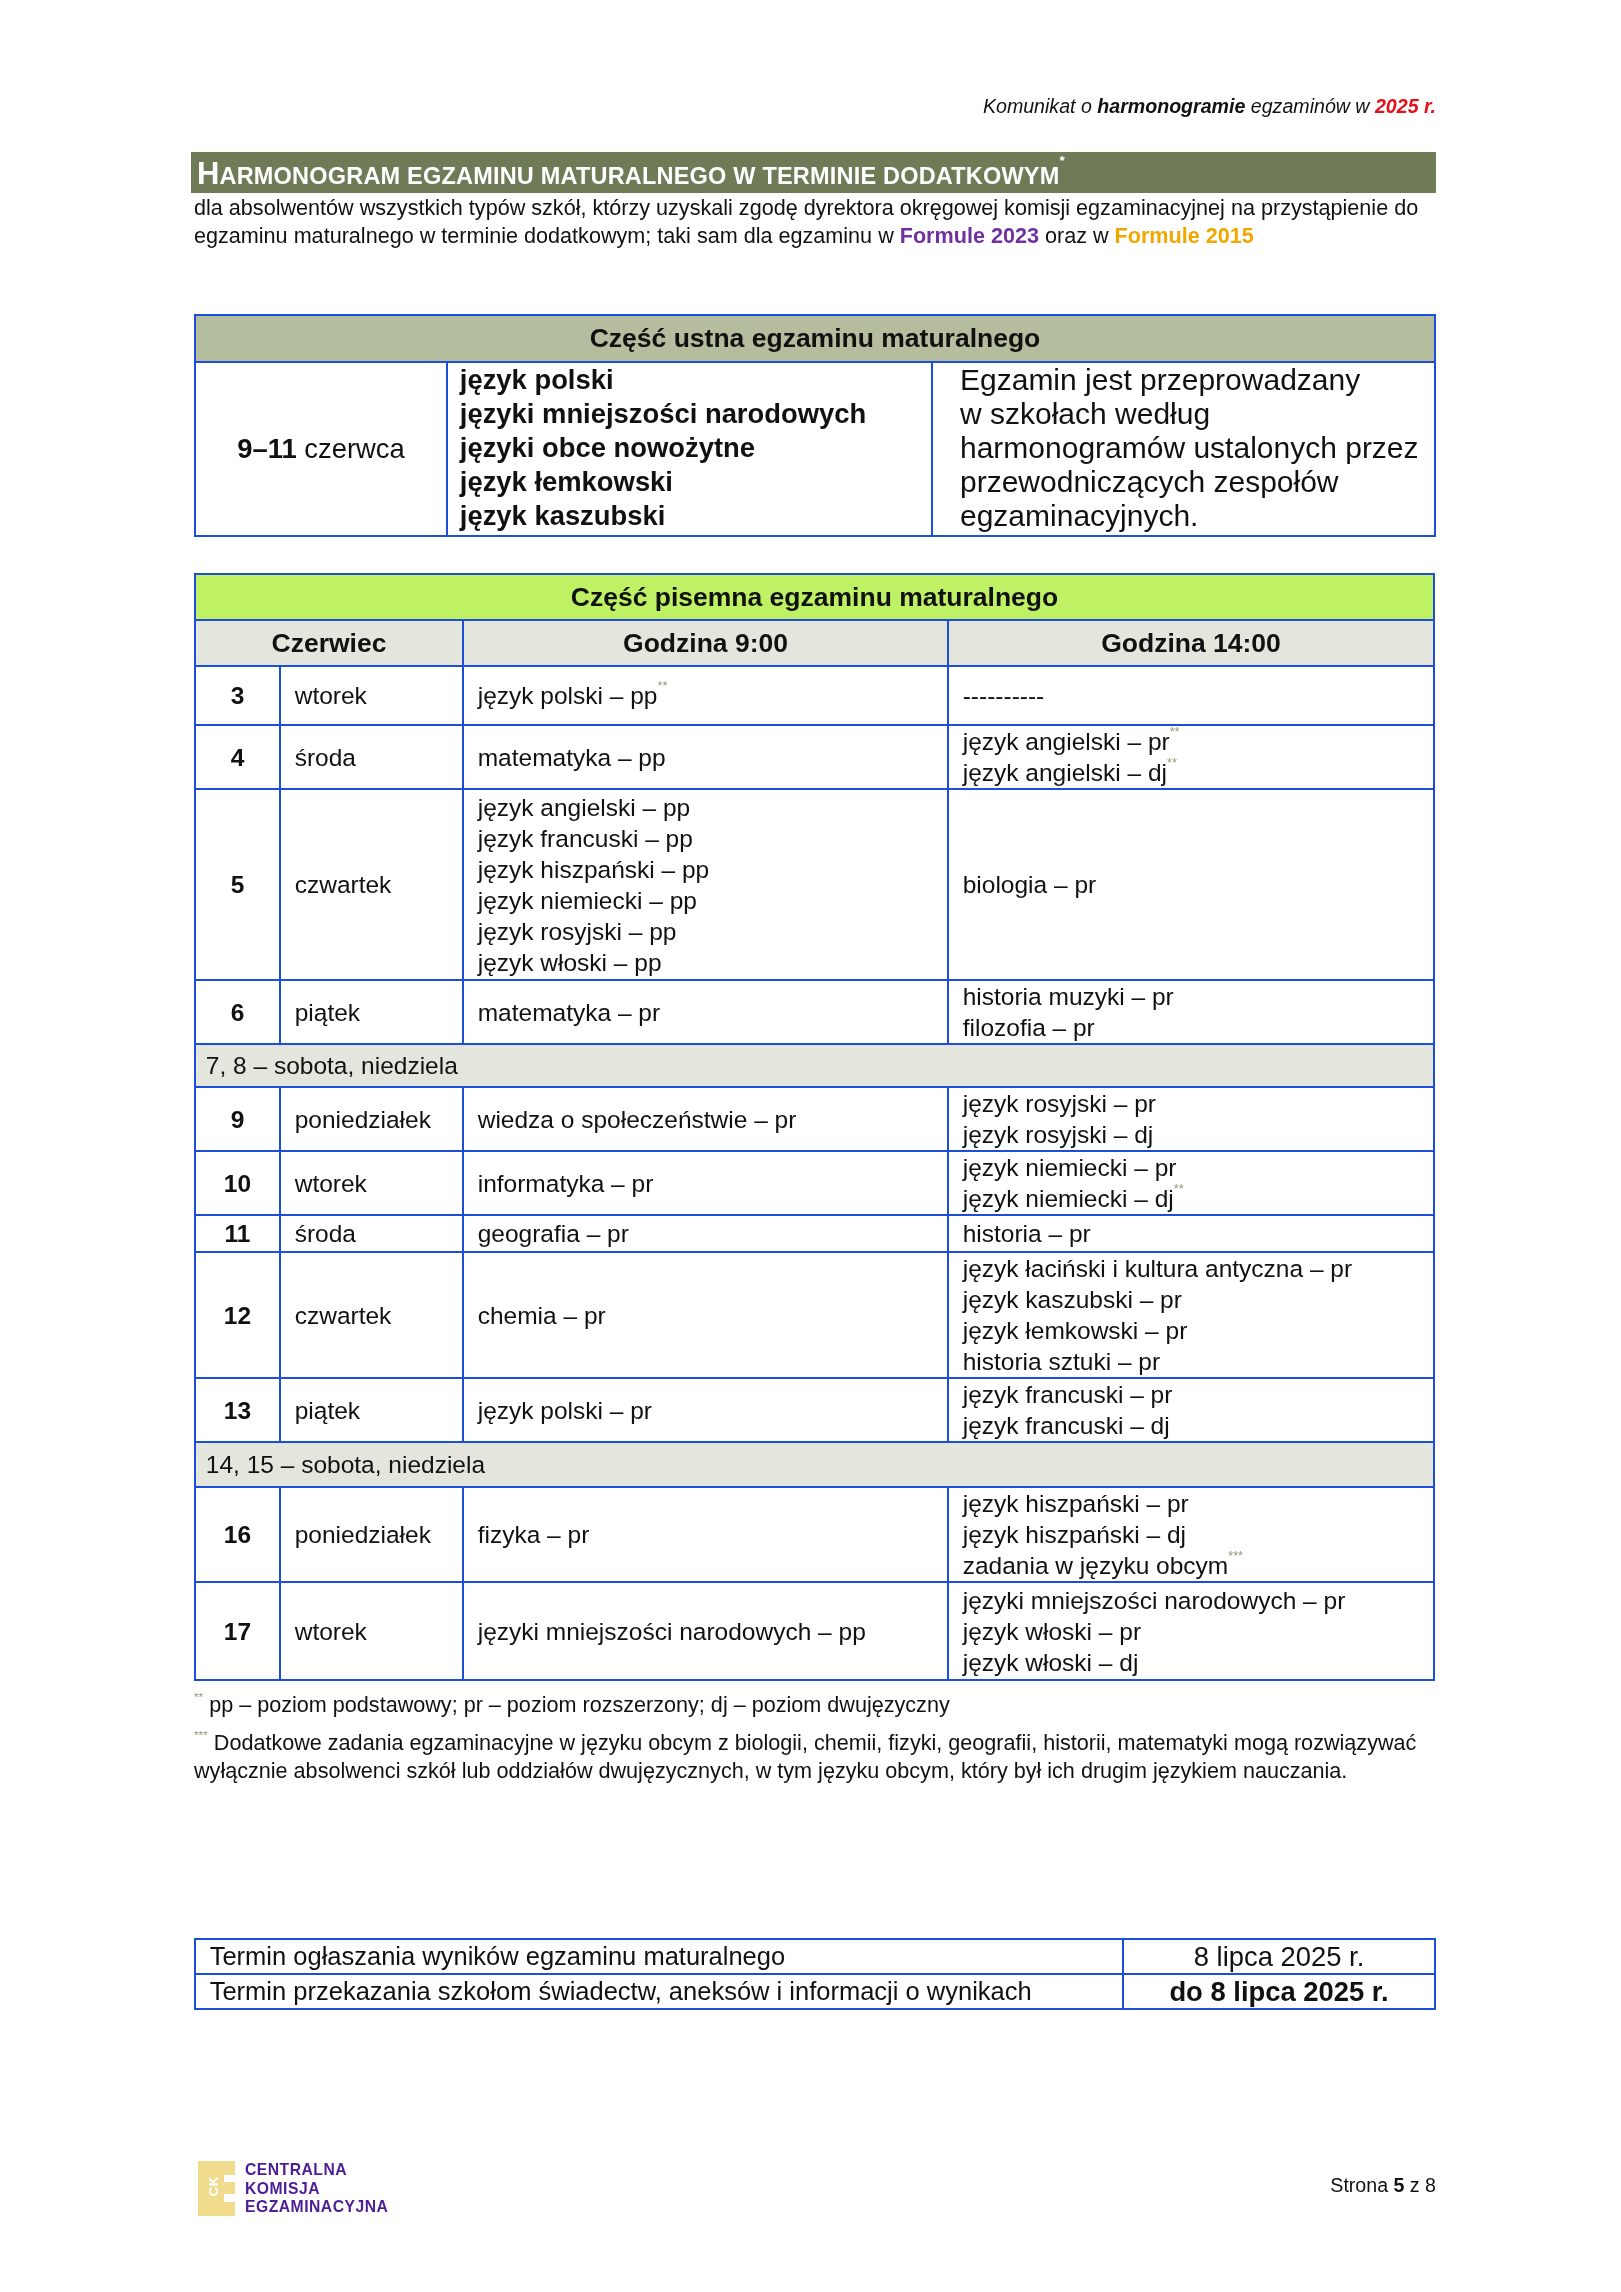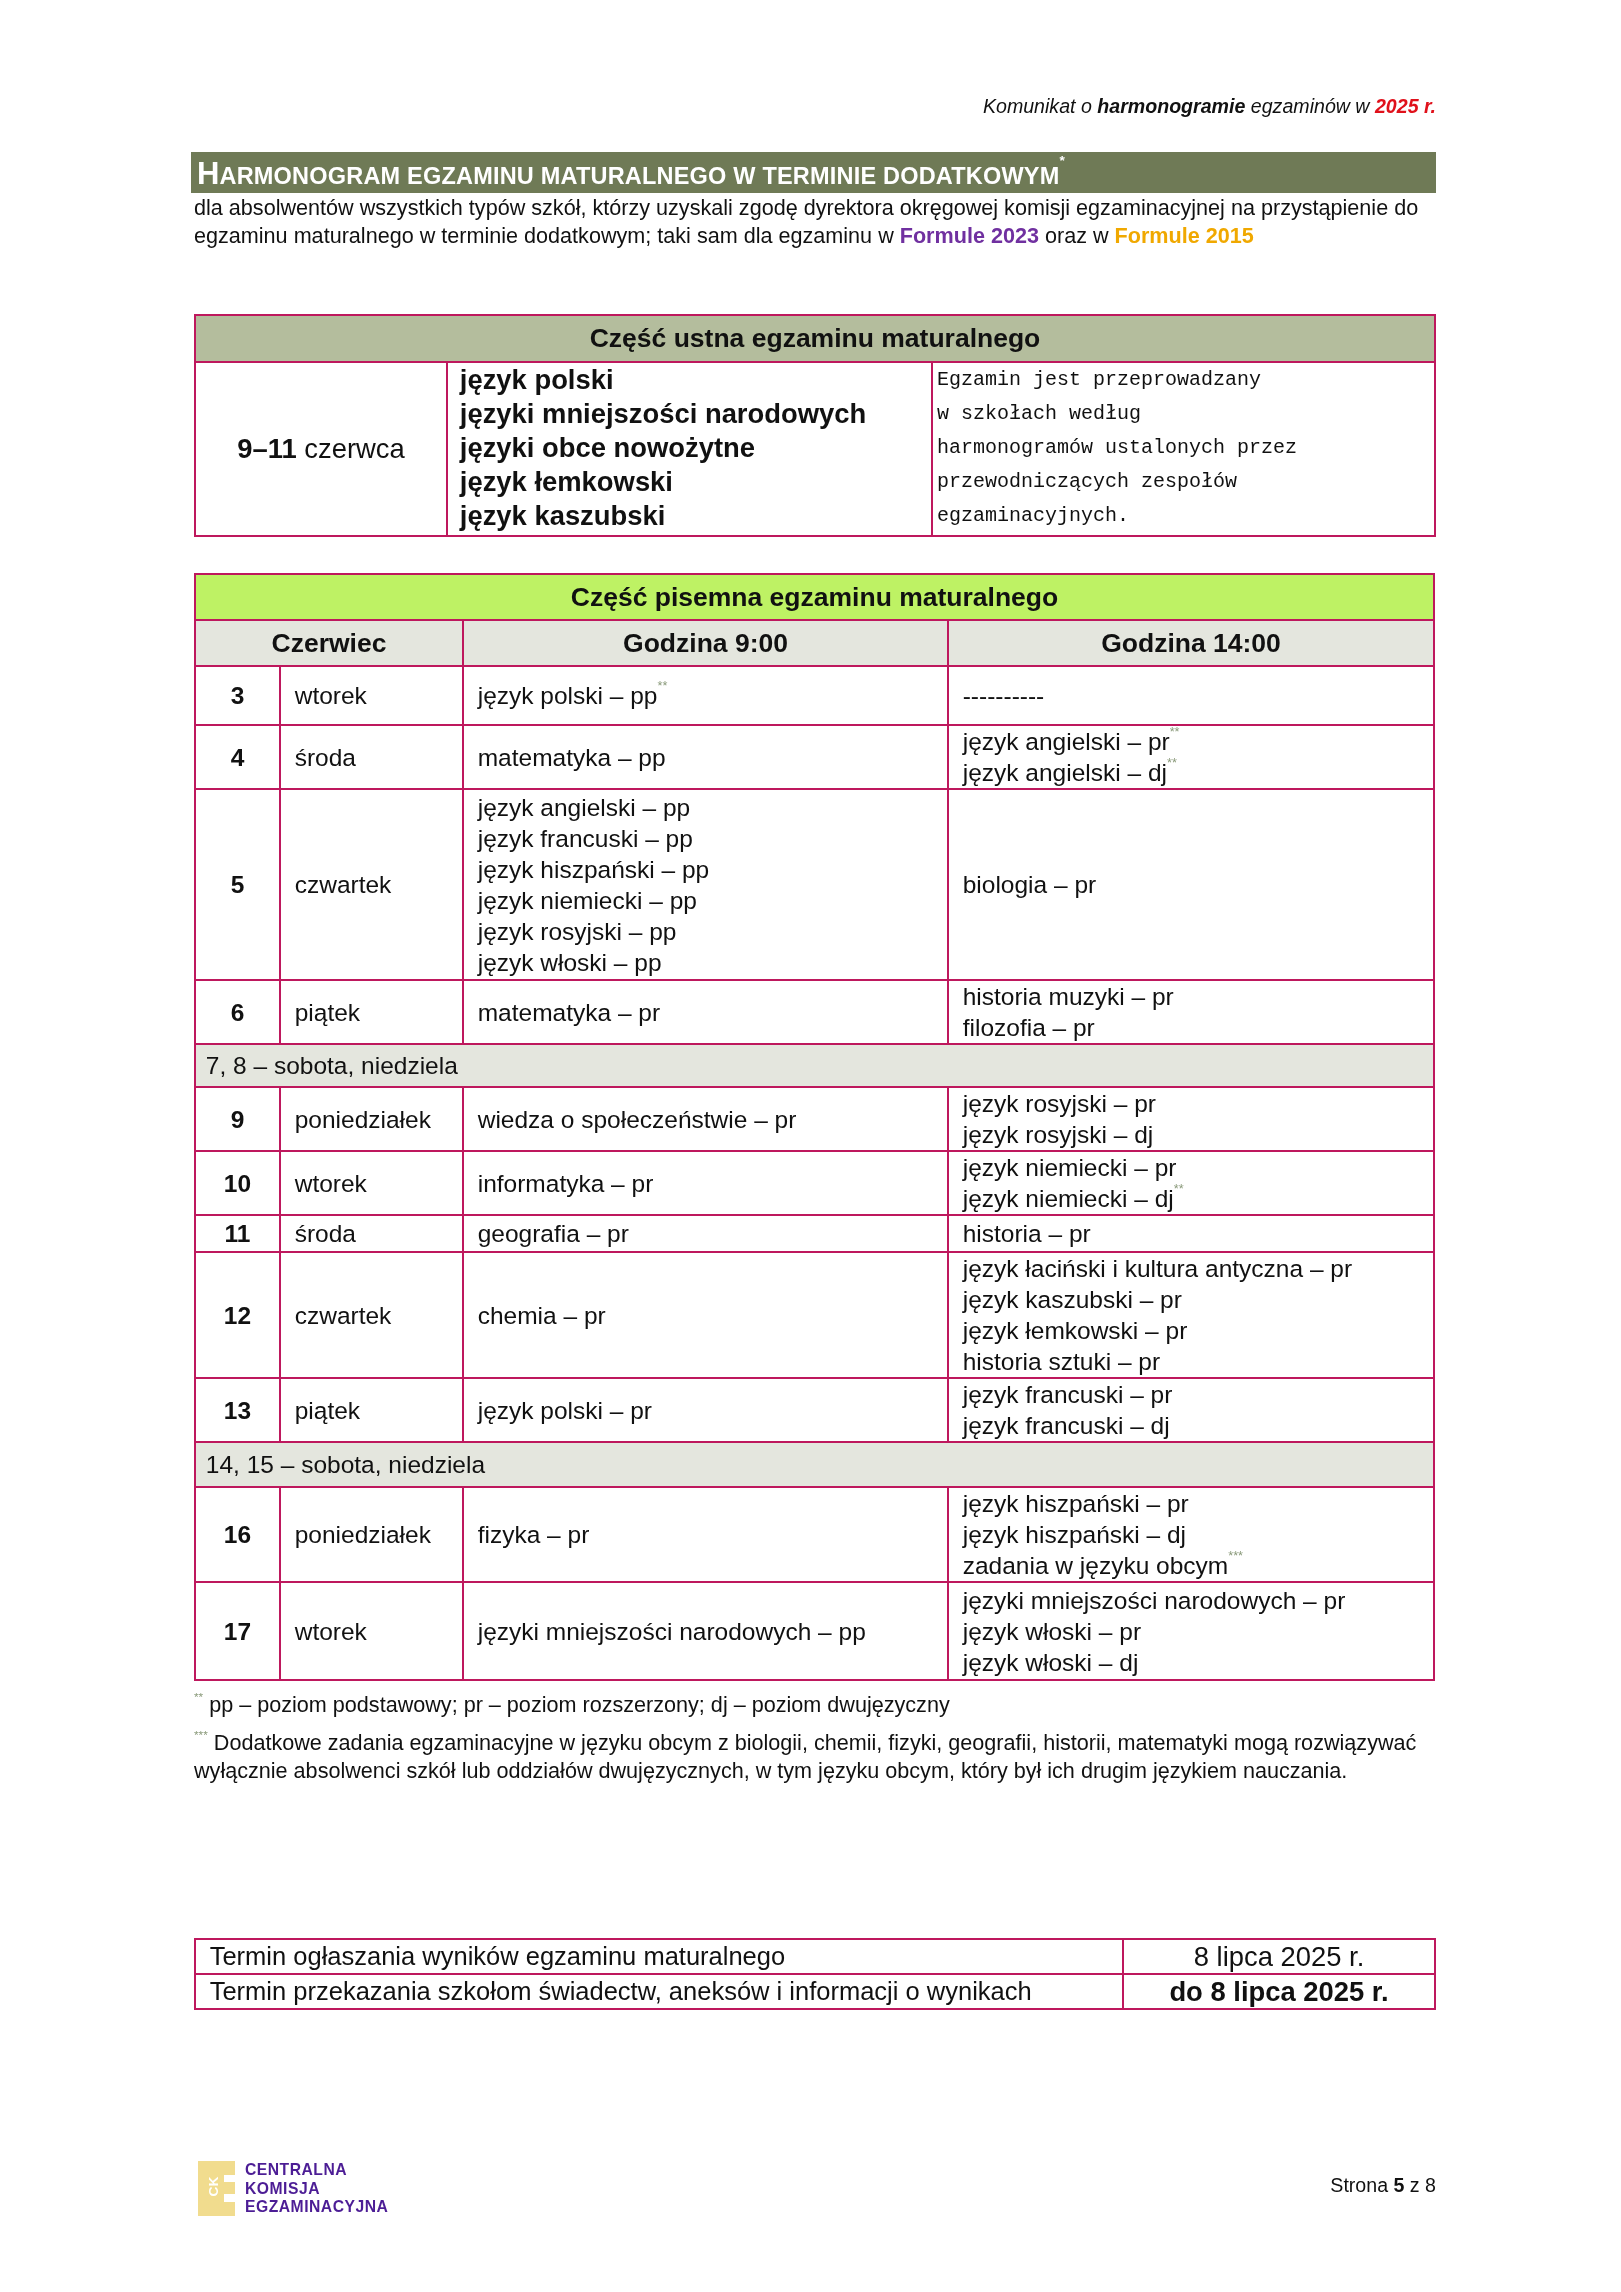--- a/index.html
+++ b/index.html
@@ -9,26 +9,26 @@
   .running-head b { font-weight:bold; }
   .running-head .red { color:#e0111b; font-weight:bold; }
   .title-bar { left:191px; top:152px; width:1245px; height:41px; background:#6f7a56; color:#fff; font-weight:bold; font-size:23.5px; line-height:43px; padding-left:5.9px; box-sizing:border-box; letter-spacing:0.2px; text-transform:uppercase; }
   .title-bar .big { font-size:31px; }
   .title-bar sup { font-size:13.7px; vertical-align:top; line-height:17.6px; }
   .intro { left:194px; top:194px; width:1245px; font-size:21.6px; line-height:28px; }
   .intro .purple { color:#7030a0; font-weight:bold; }
   .intro .orange { color:#f0a800; font-weight:bold; }
 
   table { border-collapse:collapse; position:absolute; table-layout:fixed; }
-  td, th { border:2px solid #be185d; padding:0; font-weight:normal; }
+  td, th { border:2px solid #1d4ed8; padding:0; font-weight:normal; }
   .oral { left:194px; top:314px; width:1240px; }
   .oral .hdr { background:#b4bd9d; height:45px; font-weight:bold; font-size:26.5px; text-align:center; }
   .oral td.date { text-align:center; font-size:27.4px; }
   .oral td.subj { font-weight:bold; font-size:27.4px; line-height:34px; padding-left:11.8px; vertical-align:top; }
-  .oral td.note { font-size:20px; line-height:34px; padding-left:4px; vertical-align:top;font-family:Liberation Mono, monospace; }
+  .oral td.note { font-size:30px; line-height:34px; padding-left:27px; vertical-align:top; }
 
   .written { left:194px; top:573px; width:1240px; }
   .written .hdr { background:#bef264; height:44px; font-weight:bold; font-size:26.5px; text-align:center; }
   .written .colhdr td { background:#e4e6de; height:44px; font-weight:bold; font-size:26.5px; text-align:center; }
   .written td { font-size:24.5px; line-height:31px; vertical-align:middle; }
   .written td.day { text-align:center; font-weight:bold; }
   .written td.wd { padding-left:13.7px; }
   .written td.am, .written td.pm { padding-left:13.7px; }
   .written tr.weekend td { background:#e4e6de; padding-left:9.8px; height:41px; }
   sup.ast { color:#8a9a7a; font-size:12.7px; vertical-align:top; line-height:13.7px; }

